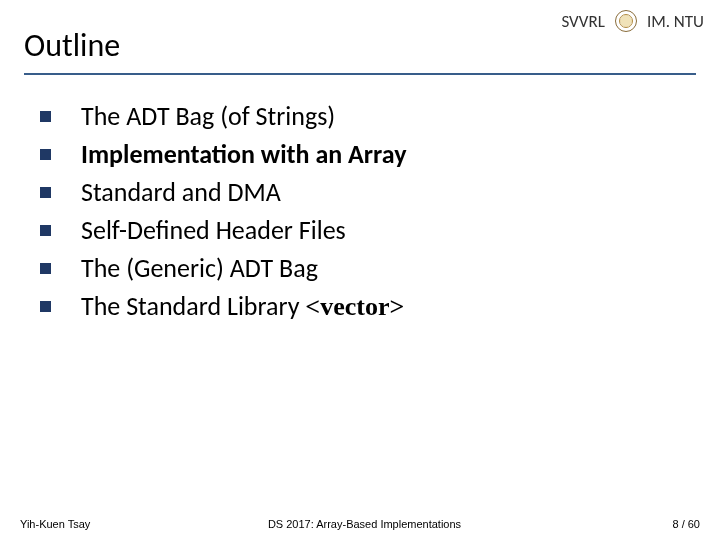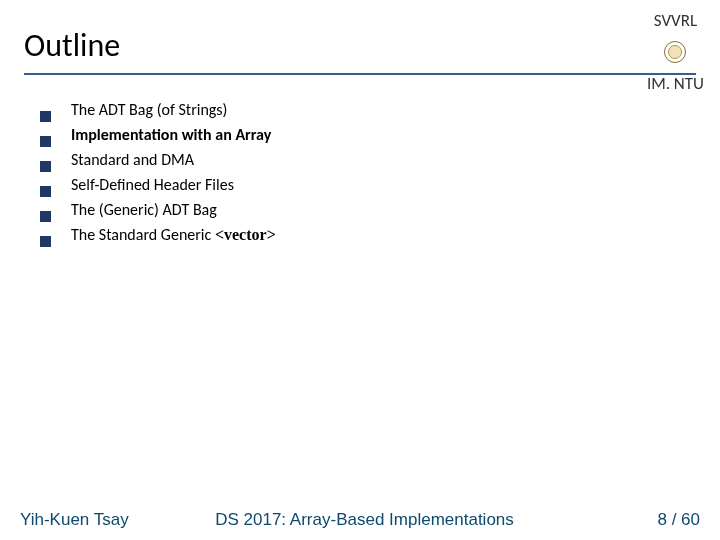--- a/index.html
+++ b/index.html
@@ -18,21 +18,20 @@
     }
     .header-right {
       position: absolute;
       top: 10px;
       right: 16px;
       display: flex;
       align-items: center;
       gap: 10px;
       font-size: 17px;
       color: #333;
-      flex-direction: column;
     }
     .logo {
       width: 22px;
       height: 22px;
       border-radius: 50%;
       border: 1.5px solid #8a6d3b;
       position: relative;
       display: inline-block;
       background: radial-gradient(circle at 50% 50%, #f0e2b8 0%, #f0e2b8 40%, #fff 41%);
     }
@@ -60,22 +59,22 @@
     }
     .content {
       padding: 18px 40px 0 40px;
     }
     ul.bullets {
       list-style: none;
     }
     ul.bullets li {
       display: flex;
       align-items: flex-start;
-      gap: 20px;
-      font-size: 16px;
+      gap: 30px;
+      font-size: 26px;
       line-height: 1.38;
       margin-bottom: 2px;
       color: #000;
     }
     ul.bullets li .sq {
       width: 11px;
       height: 11px;
       background: #1f3864;
       margin-top: 12px;
       flex-shrink: 0;
@@ -85,22 +84,22 @@
     .mono { font-family: Liberation Serif, serif; font-weight: 700; }
     .footer {
       position: absolute;
       bottom: 10px;
       left: 0;
       right: 0;
       display: flex;
       justify-content: space-between;
       align-items: flex-end;
       padding: 0 20px;
-      font-size: 17px;
-      color: #0c4a6e;
+      font-size: 11px;
+      color: #000000;
       font-family: Arial, sans-serif;
     }
     .footer .center {
       position: absolute;
       left: 50%;
       transform: translateX(-50%);
       padding-left: 9px;
     }
   </style>
 </head>
@@ -136,21 +135,21 @@
       <li>
         <span class="sq"></span>
         <span class="txt">Self-Defined Header Files</span>
       </li>
       <li>
         <span class="sq"></span>
         <span class="txt">The (Generic) ADT Bag</span>
       </li>
       <li>
         <span class="sq"></span>
-        <span class="txt"><span>The Standard Generic </span><span class="mono">&lt;vector&gt;</span></span>
+        <span class="txt"><span>The Standard Library </span><span class="mono">&lt;vector&gt;</span></span>
       </li>
     </ul>
   </div>
 
   <div class="footer">
     <span>Yih-Kuen Tsay</span>
     <span class="center">DS 2017: Array-Based Implementations</span>
     <span>8 / 60</span>
   </div>
 

